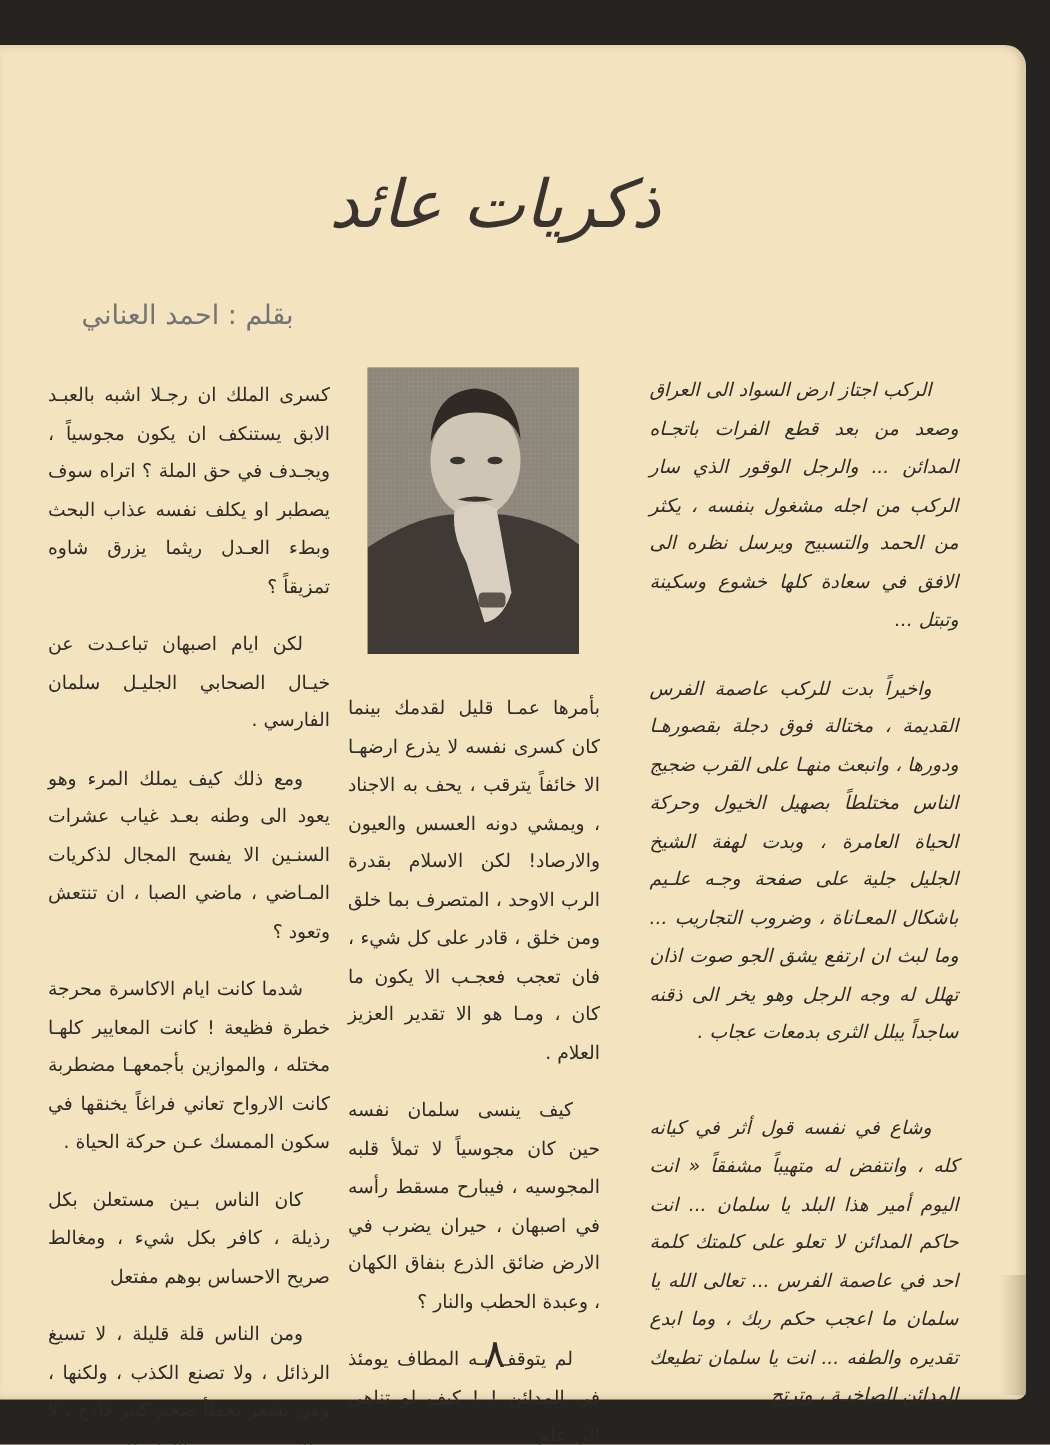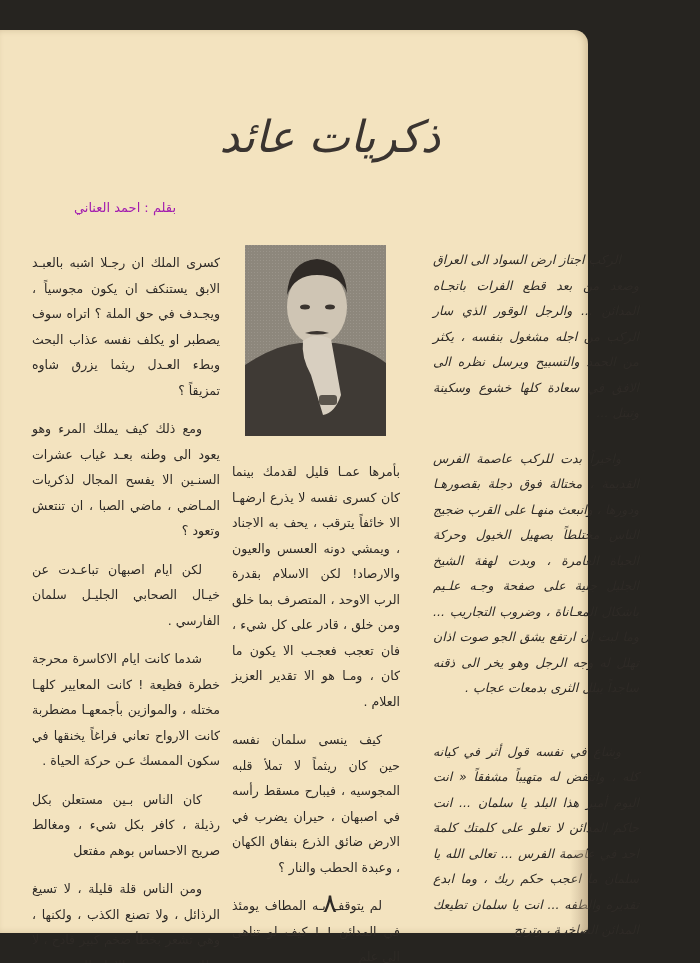--- a/index.html
+++ b/index.html
@@ -5,42 +5,42 @@
     html, body { margin: 0; padding: 0; }
     body {
       width: 700px; height: 963px;
       background: #262420;
       position: relative; overflow: hidden;
       font-family: "DejaVu Sans", sans-serif;
     }
     .page {
       position: absolute;
       left: 0; top: 30px;
-      width: 588px; height: 903px;
+      width: 684px; height: 903px;
       background: #f3e3bf;
       border-top-right-radius: 14px;
       border-bottom-right-radius: 6px;
       box-shadow: inset -3px 0 6px rgba(120,90,50,0.25);
     }
     .page::after {
       content: ""; position: absolute; right: 0; top: 820px;
       width: 18px; height: 80px;
       background: linear-gradient(90deg, rgba(243,227,191,0), rgba(180,160,130,0.6));
     }
     .title {
       position: absolute; left: 200px; top: 62px; width: 260px; height: 90px;
       direction: rtl; text-align: center;
       font-family: "DejaVu Serif", serif;
       font-size: 44px; line-height: 90px; color: #3a3430;
       font-style: italic; letter-spacing: 2px;
     }
     .byline {
       position: absolute; left: 30px; top: 170px; width: 190px;
       direction: rtl; text-align: center;
-      font-size: 13px; color: #a21caf;
+      font-size: 18px; color: #737373;
     }
     .col {
       position: absolute;
       direction: rtl; text-align: justify;
       font-family: "DejaVu Sans", sans-serif;
       font-size: 12.5px; line-height: 25.5px; color: #2e2a26;
     }
     .col p { margin: 13px 0 8px 0; text-indent: 18px; }
     .col-right { left: 433px; top: 204px; width: 206px; font-style: italic; }
     .col-mid { left: 232px; top: 416px; width: 168px; }
@@ -98,27 +98,27 @@
       <path d="M60 88 Q72 84 84 88 Q72 91 60 88 Z" fill="#3a342f"></path>
 
       <path d="M58 96 Q70 86 86 94 L96 150 Q90 168 78 170 L66 130 Q56 112 58 96 Z" fill="#d8cfc0"></path>
 
       <rect x="74" y="150" width="18" height="10" rx="3" fill="#5a544c"></rect>
     </svg>
   </div>
 
   <div class="col col-mid">
     <p style="text-indent:0">بأمرها عمـا قليل لقدمك بينما كان كسرى نفسه لا يذرع ارضهـا الا خائفاً يترقب ، يحف به الاجناد ، ويمشي دونه العسس والعيون والارصاد! لكن الاسلام بقدرة الرب الاوحد ، المتصرف بما خلق ومن خلق ، قادر على كل شيء ، فان تعجب فعجـب الا يكون ما كان ، ومـا هو الا تقدير العزيز العلام .</p>
-    <p>كيف ينسى سلمان نفسه حين كان ريثماً لا تملأ قلبه المجوسيه ، فيبارح مسقط رأسه في اصبهان ، حيران يضرب في الارض ضائق الذرع بنفاق الكهان ، وعبدة الحطب والنار ؟</p>
+    <p>كيف ينسى سلمان نفسه حين كان مجوسياً لا تملأ قلبه المجوسيه ، فيبارح مسقط رأسه في اصبهان ، حيران يضرب في الارض ضائق الذرع بنفاق الكهان ، وعبدة الحطب والنار ؟</p>
     <p>لم يتوقف بـه المطاف يومئذ في المدائن ! ! كيف لو تناهى الى علم</p>
   </div>
 
   <div class="col col-left">
     <p style="text-indent:0">كسرى الملك ان رجـلا اشبه بالعبـد الابق يستنكف ان يكون مجوسياً ، ويجـدف في حق الملة ؟ اتراه سوف يصطبر او يكلف نفسه عذاب البحث وبطء العـدل ريثما يزرق شاوه تمزيقاً ؟</p>
+    <p>لكن ايام اصبهان تباعـدت عن خيـال الصحابي الجليـل سلمان الفارسي .</p>
     <p>ومع ذلك كيف يملك المرء وهو يعود الى وطنه بعـد غياب عشرات السنـين الا يفسح المجال لذكريات المـاضي ، ماضي الصبا ، ان تنتعش وتعود ؟</p>
-    <p>لكن ايام اصبهان تباعـدت عن خيـال الصحابي الجليـل سلمان الفارسي .</p>
     <p>شدما كانت ايام الاكاسرة محرجة خطرة فظيعة ! كانت المعايير كلهـا مختله ، والموازين بأجمعهـا مضطربة كانت الارواح تعاني فراغاً يخنقها في سكون الممسك عـن حركة الحياة .</p>
     <p>كان الناس بـين مستعلن بكل رذيلة ، كافر بكل شيء ، ومغالط صريح الاحساس بوهم مفتعل</p>
     <p>ومن الناس قلة قليلة ، لا تسيغ الرذائل ، ولا تصنع الكذب ، ولكنها ، وهي تشعر بخطأ ضخم كبير فادح ، لا تملك حتى مجرد الامل للخروج من الازمة الطاحنة ...</p>
   </div>
 
   <div class="page-num">٨</div>
 </div>
 
 </body></html>

